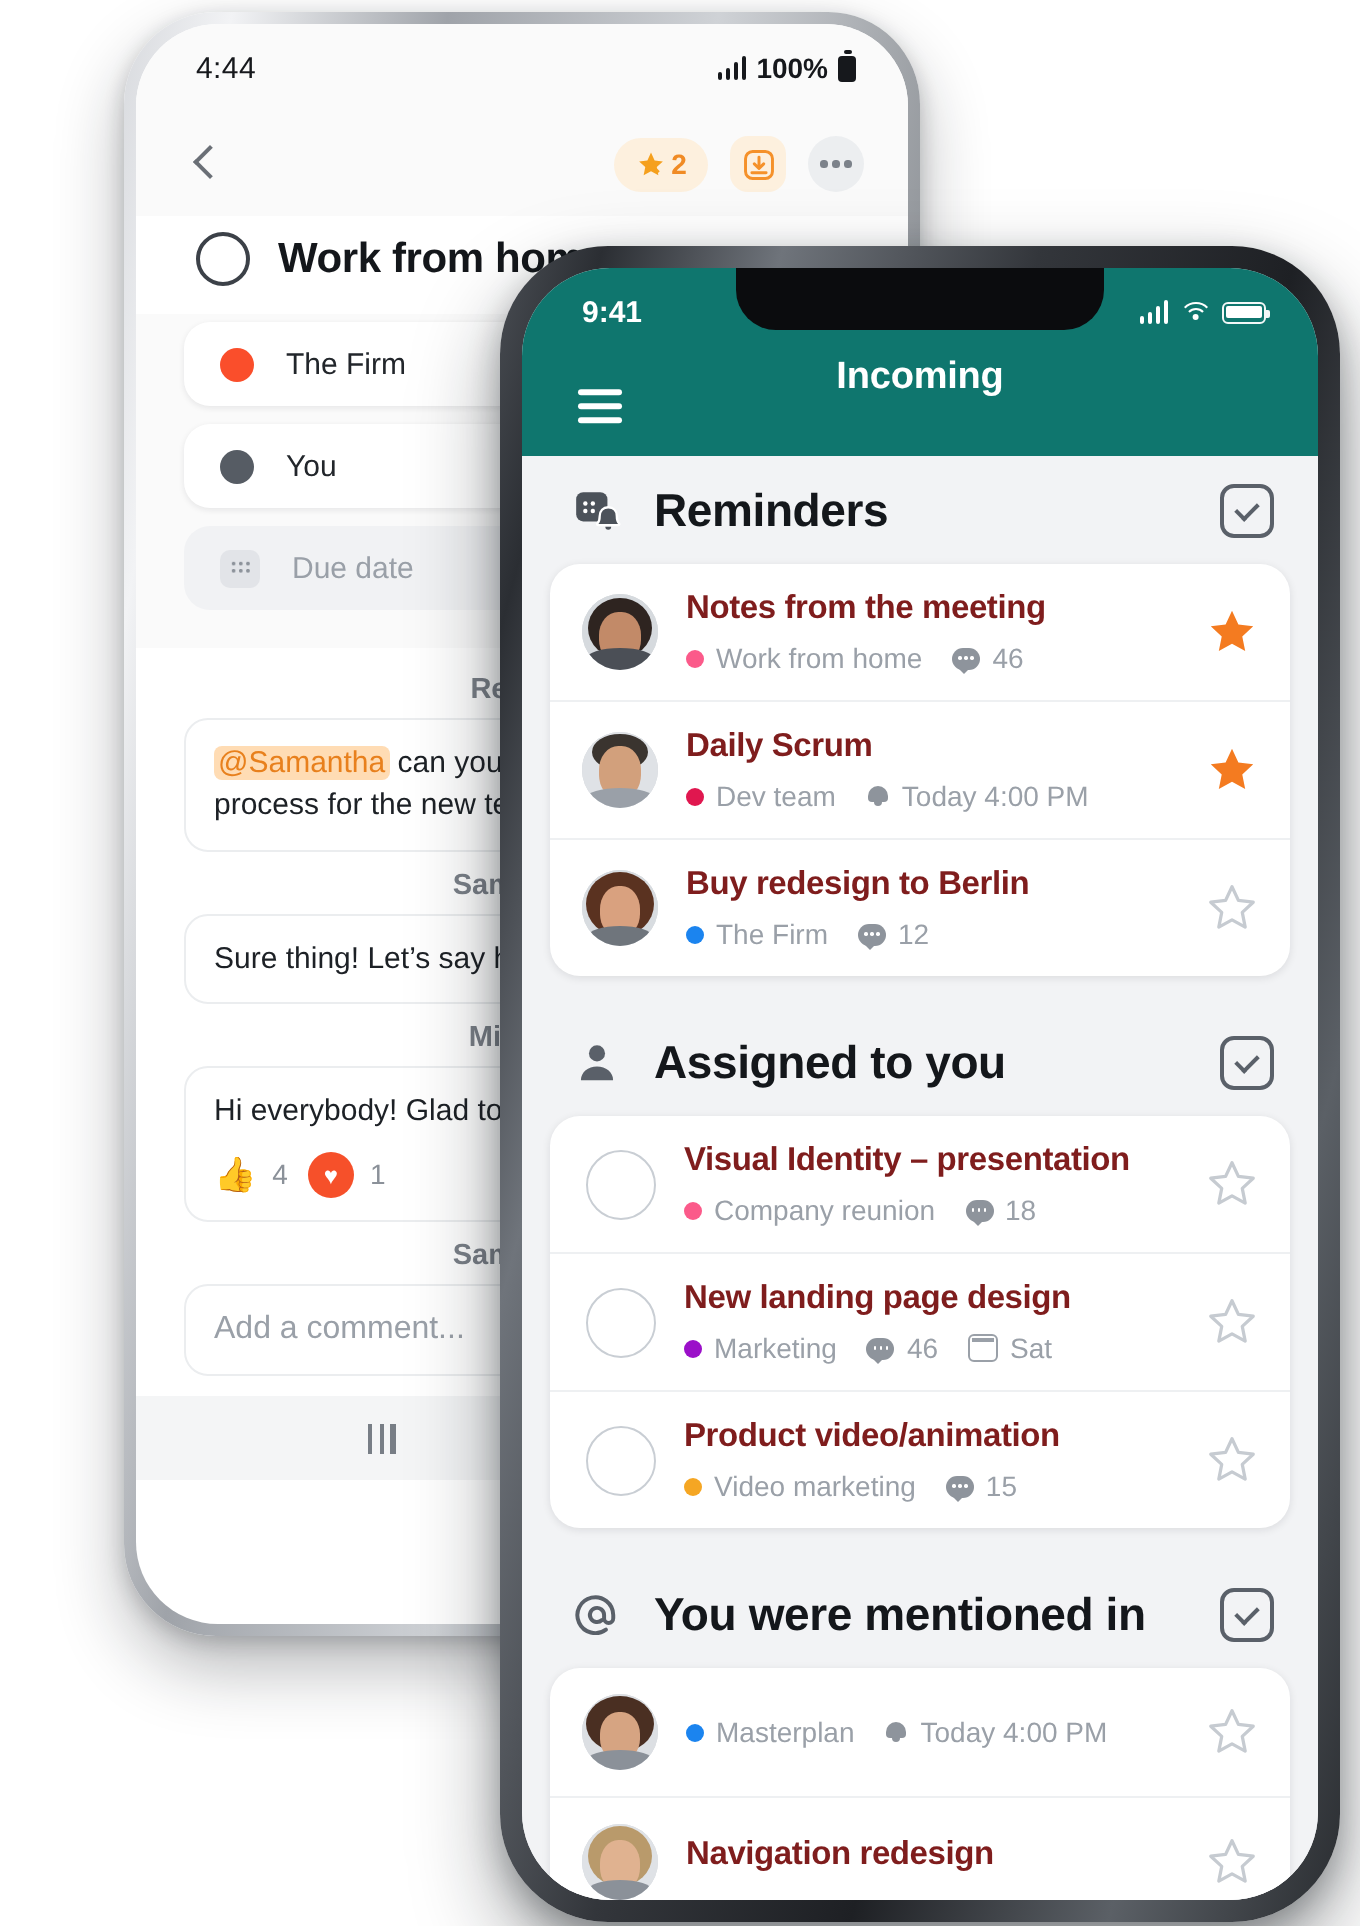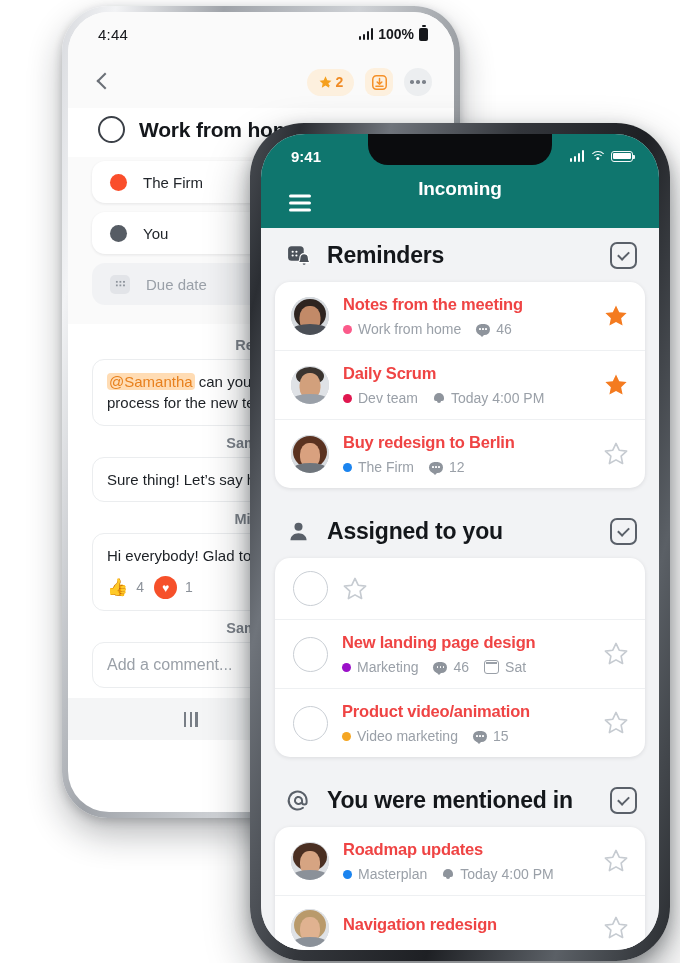--- a/index.html
+++ b/index.html
@@ -189,21 +189,21 @@
     background:#cfd3d8;position:relative;
   }
   .av-face{position:absolute;inset:0;}
   .av-hair{position:absolute;border-radius:50%;}
   .av-skin{position:absolute;left:50%;transform:translateX(-50%);border-radius:46% 46% 44% 44%;}
   .av-body{position:absolute;left:50%;transform:translateX(-50%);bottom:0;border-radius:50% 50% 0 0;}
   .ck-circle{
     width:33px;height:33px;border-radius:50%;border:1.7px solid #c9ced4;flex:0 0 auto;margin-left:2px;
   }
   .row-main{flex:1;min-width:0;}
-  .row-title{font-size:16.5px;font-weight:700;color:#ef4444;letter-spacing:-.2px;margin-bottom:7px;}
+  .row-title{font-size:16.5px;font-weight:700;color:#7f1d1d;letter-spacing:-.2px;margin-bottom:7px;}
   .row-meta{display:flex;align-items:center;gap:7px;flex-wrap:nowrap;font-size:14px;color:#9aa0a8;}
   .meta-item{display:flex;align-items:center;gap:6px;margin-right:8px;}
   .m-dot{width:9px;height:9px;border-radius:50%;flex:0 0 auto;}
   .bub{
     width:14px;height:11px;border-radius:6px;background:#8e949c;position:relative;flex:0 0 auto;
     display:flex;align-items:center;justify-content:center;gap:1.4px;
   }
   .bub:after{content:"";position:absolute;bottom:-2.4px;left:3px;border-left:3px solid transparent;border-right:3px solid transparent;border-top:3px solid #8e949c;}
   .bub i{width:1.7px;height:1.7px;border-radius:50%;background:#fff;display:block;}
   .bell{width:12px;height:13px;position:relative;flex:0 0 auto;}
@@ -478,20 +478,37 @@
               <path d="M3.6 21c0-4.3 3.8-7.2 8.4-7.2s8.4 2.9 8.4 7.2z"></path>
             </svg>
           </span>
           <span class="sec-title">Assigned to you</span>
           <span class="chk-ico"></span>
         </div>
 
         <div class="card">
           <div class="row">
             <span class="ck-circle"></span>
+            <span class="row-main">
+              <span class="row-title" style="display:block">Visual Identity – presentation</span>
+              <span class="row-meta" style="display:flex">
+                <span class="meta-item">
+                  <span class="m-dot" style="background:#fb5a8a"></span>
+                  <span>Company reunion</span>
+                </span>
+                <span class="meta-item">
+                  <span class="bub">
+                      <i></i>
+                      <i></i>
+                      <i></i>
+                    </span>
+                  <span>18</span>
+                </span>
+              </span>
+            </span>
             <span class="star">
               <svg width="26" height="26" viewBox="0 0 24 24">
                   <path d="M12 2.2l2.95 6.3 6.85.82-5.06 4.7 1.35 6.78L12 17.45 5.91 20.8l1.35-6.78L2.2 9.32l6.85-.82z" fill="none" stroke="#c6cbd1" stroke-width="1.5" stroke-linejoin="round"></path>
                 </svg>
             </span>
           </div>
 
           <div class="row">
             <span class="ck-circle"></span>
             <span class="row-main">
@@ -561,21 +578,20 @@
 
         <div class="card">
           <div class="row">
             <span class="avatar">
               <span class="av-face" style="background:#dcdfe3"></span>
               <span class="av-hair" style="left:2px;top:1px;width:34px;height:28px;background:#4a2f22"></span>
               <span class="av-skin" style="top:9px;width:20px;height:24px;background:#d6a482"></span>
               <span class="av-body" style="width:33px;height:10px;background:#8b9199"></span>
             </span>
             <span class="row-main">
-              <span class="row-title" style="display:block">Roadmap updates</span>
               <span class="row-meta" style="display:flex">
                 <span class="meta-item">
                   <span class="m-dot" style="background:#1b84ef"></span>
                   <span>Masterplan</span>
                 </span>
                 <span class="meta-item">
                   <span class="bell"></span>
                   <span>Today 4:00 PM</span>
                 </span>
               </span>

